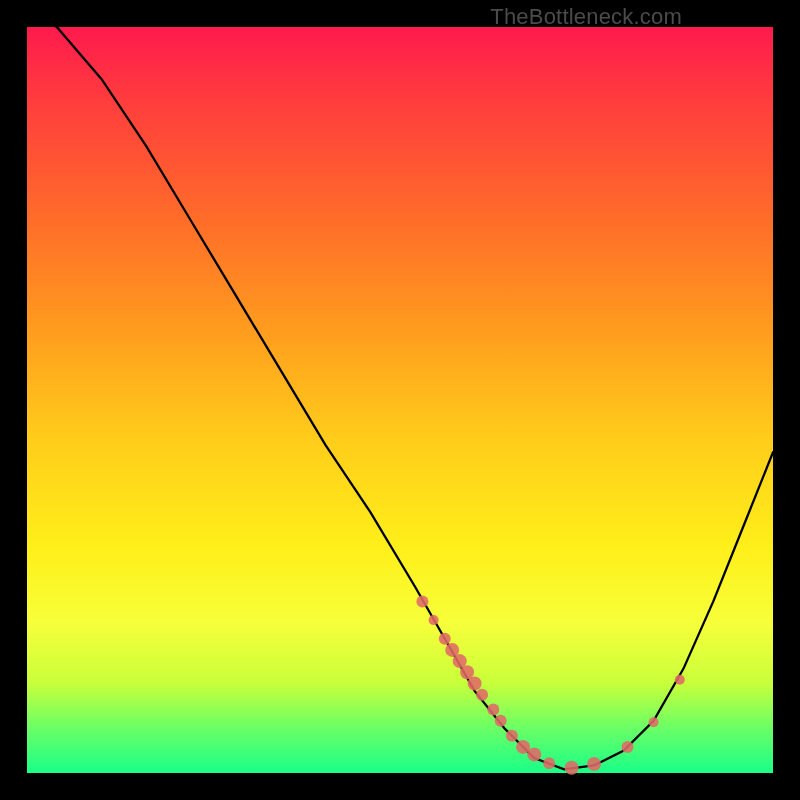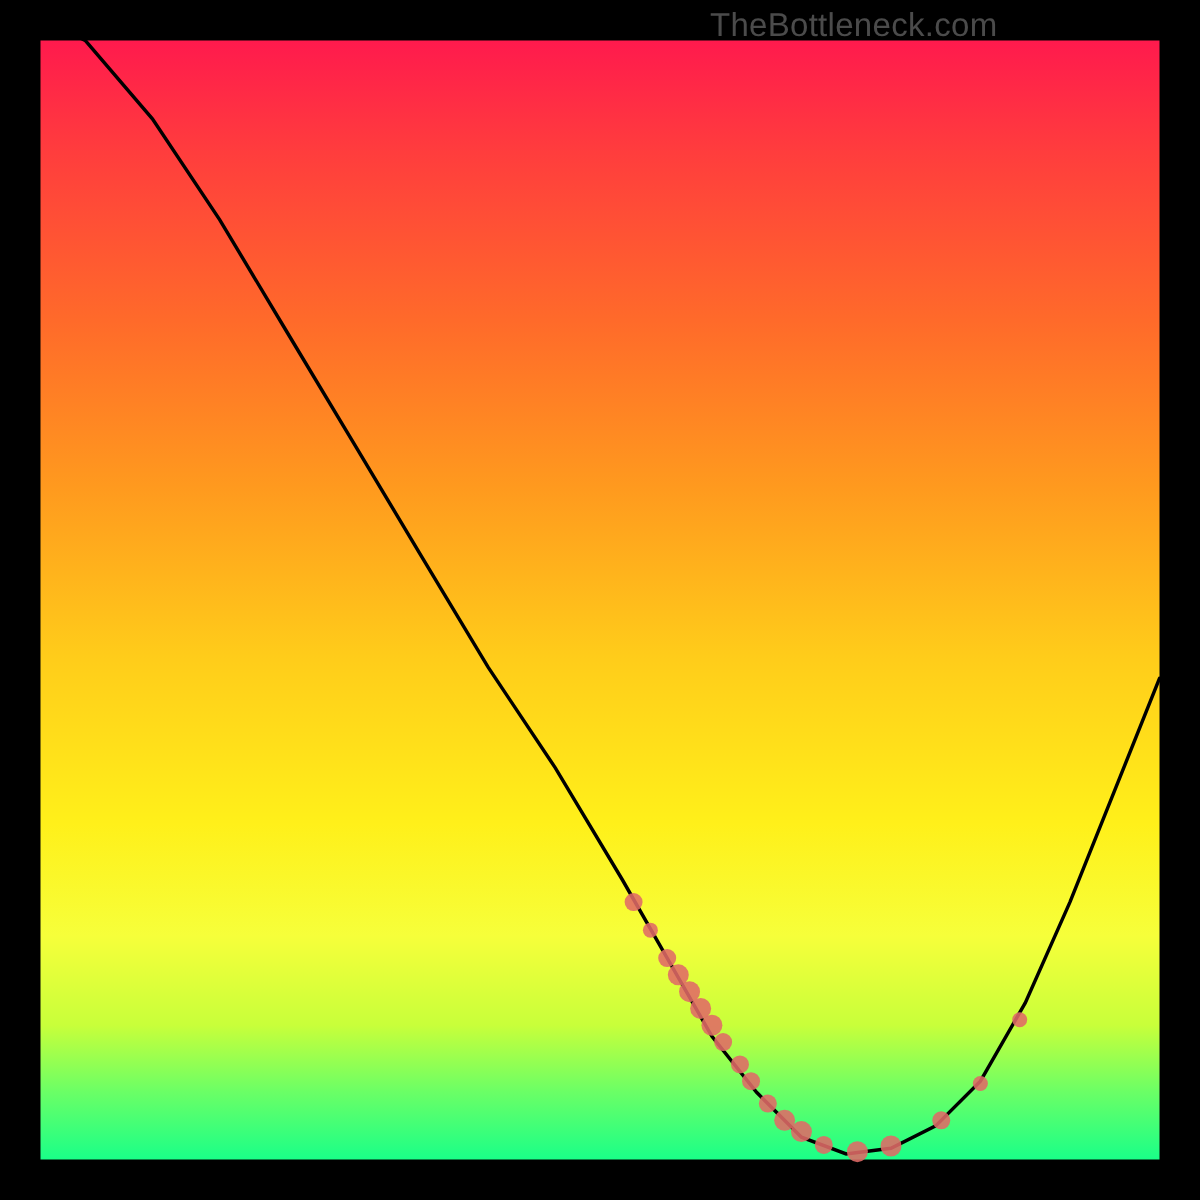--- a/index.html
+++ b/index.html
@@ -8,20 +8,21 @@
     width: 800px;
     height: 800px;
     background: #000;
     overflow: hidden;
     font-family: Arial, Helvetica, sans-serif;
   }
   .chart-wrap {
     position: relative;
     width: 695px;
     height: 800px;
+    padding-left: 17px;
   }
   .plot-area {
     position: absolute;
     left: 27px;
     top: 27px;
     width: 746px;
     height: 746px;
     
     background: linear-gradient(
       to bottom,

